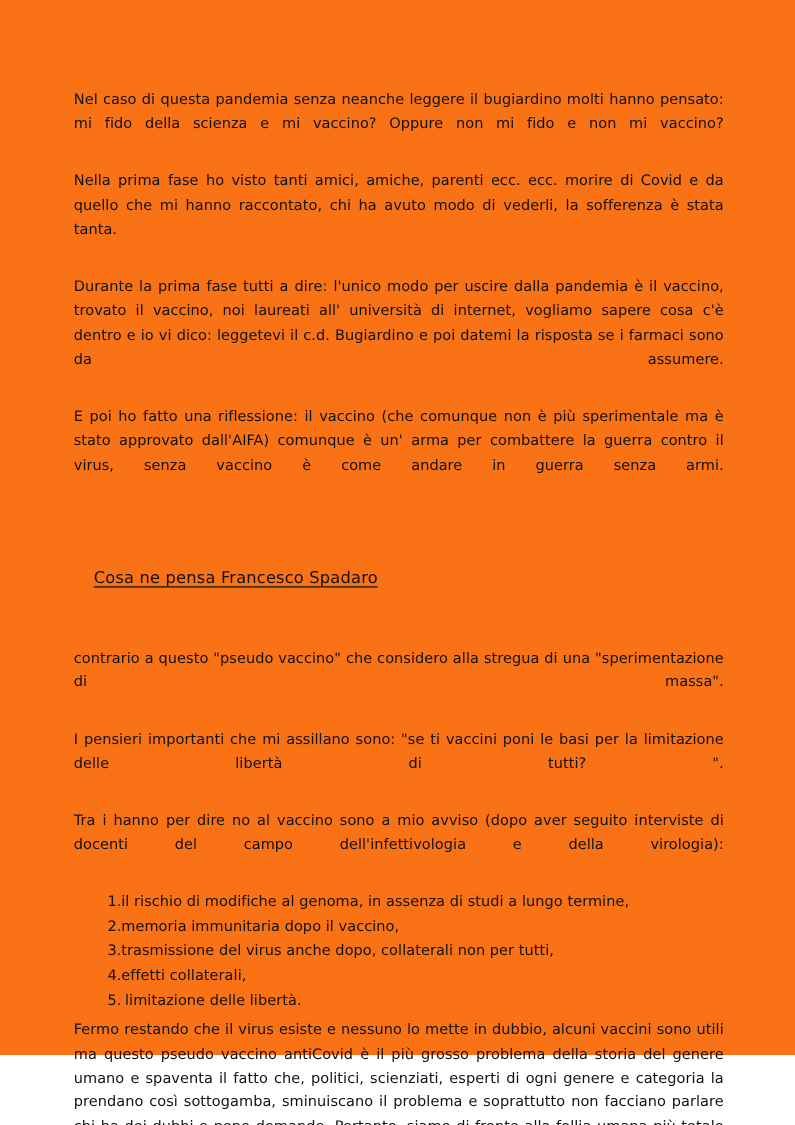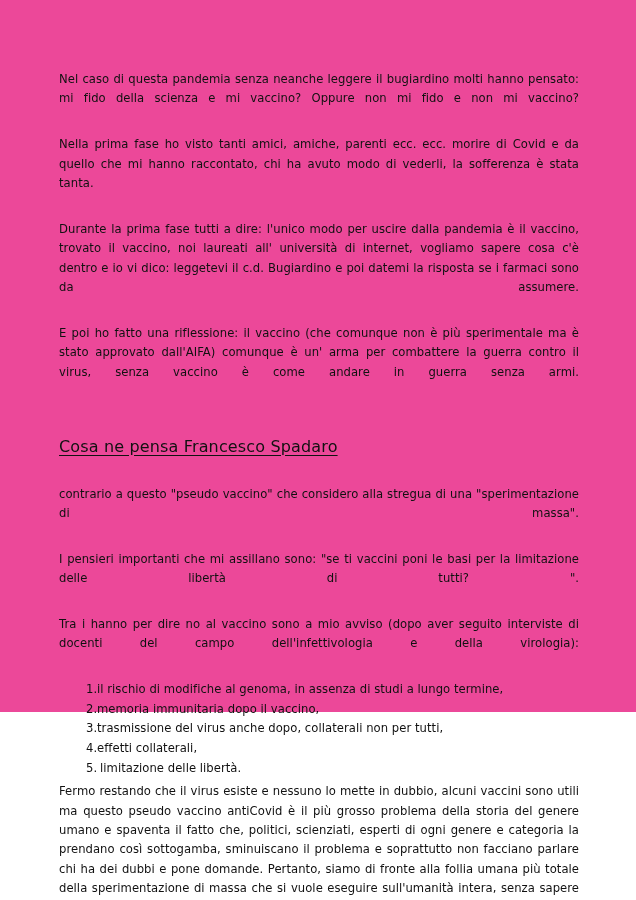--- a/index.html
+++ b/index.html
@@ -14,22 +14,22 @@
     overflow: hidden;
     font-family: "DejaVu Sans", sans-serif;
     color: #111111;
     -webkit-font-smoothing: none;
   }
   .page {
     position: absolute;
     left: 0;
     top: 0;
     width: 636px;
-    height: 712px;
-    background: #ec4899;
+    height: 844px;
+    background: #f97316;
   }
   .content {
     position: absolute;
     left: 59px;
     top: 70px;
     width: 520px;
   }
   p.para {
     margin: 0 0 7px 0;
     font-size: 11.6px;
@@ -42,23 +42,23 @@
   
   p.fulljust {
     text-align: justify;
   }
   p.fulljust::after {
     content: "";
     display: inline-block;
     width: 100%;
   }
   h2.section-heading {
-    margin: 0;
+    margin: 16px;
     padding: 0;
-    font-size: 16px;
+    font-size: 13px;
     font-weight: normal;
     line-height: 16px;
     text-decoration: underline;
     text-underline-offset: 2.5px;
     letter-spacing: 0.15px;
     white-space: nowrap;
   }
   .heading-gap-top {
     height: 30px;
   }

